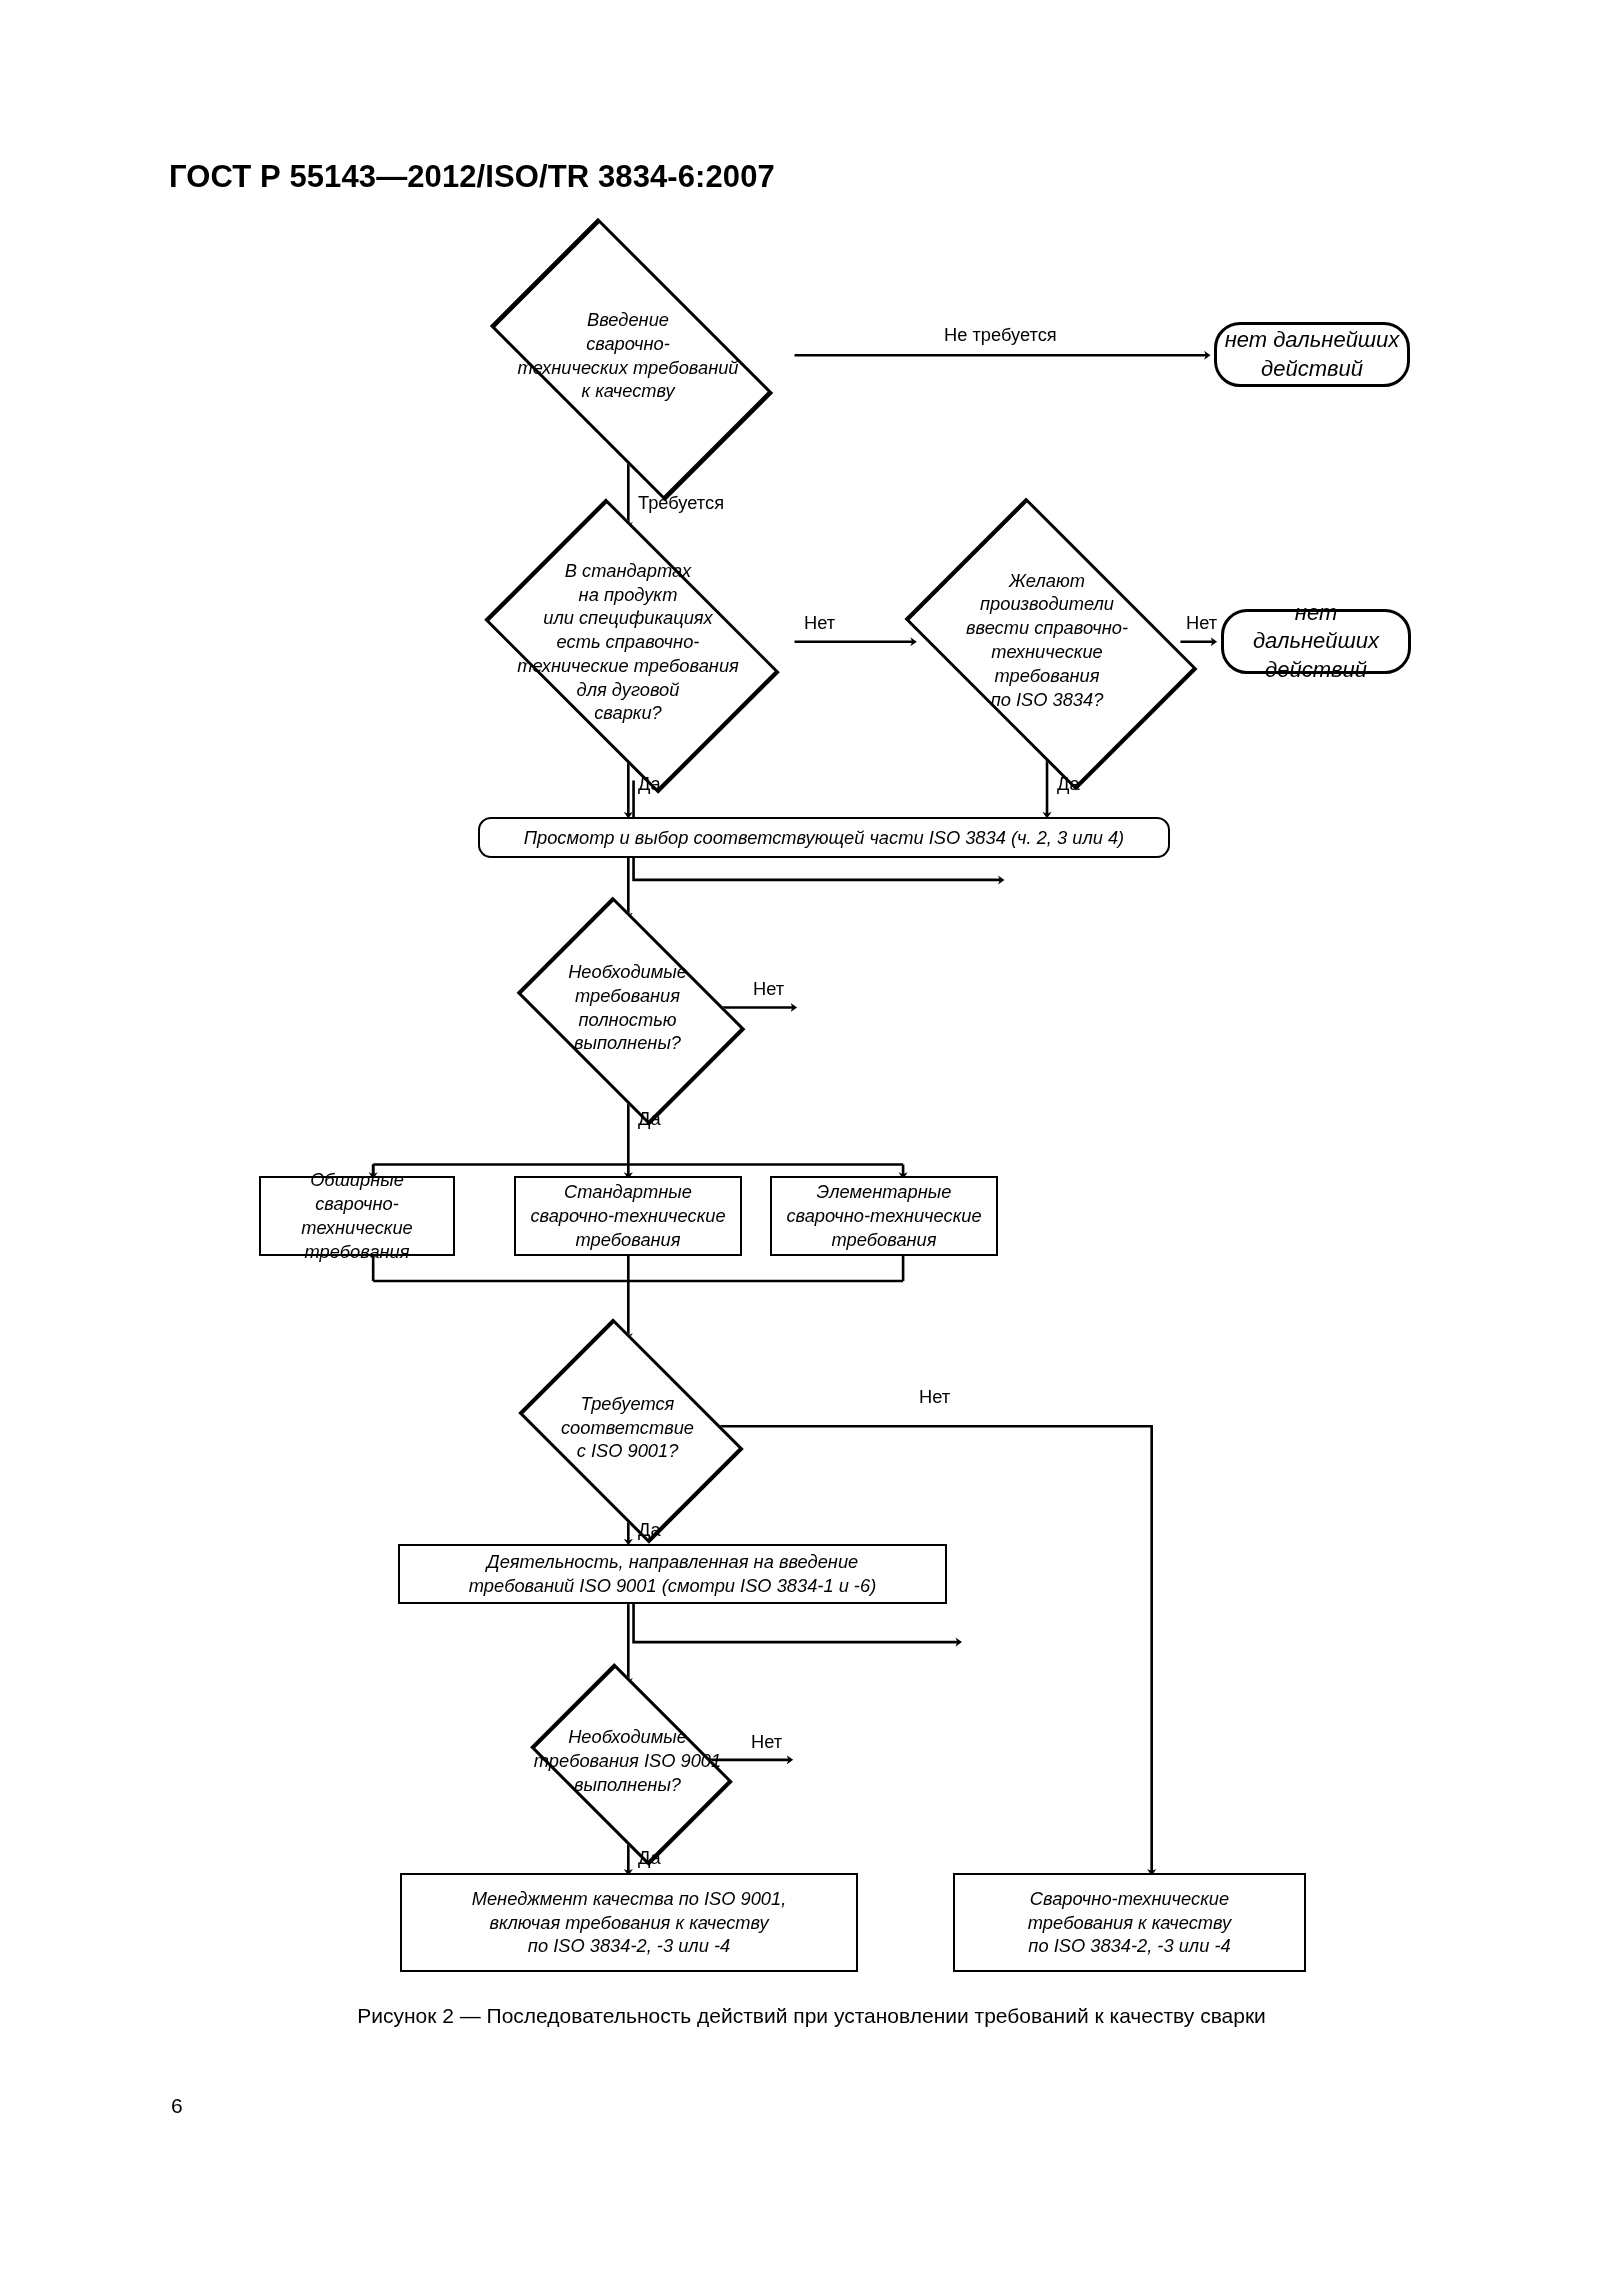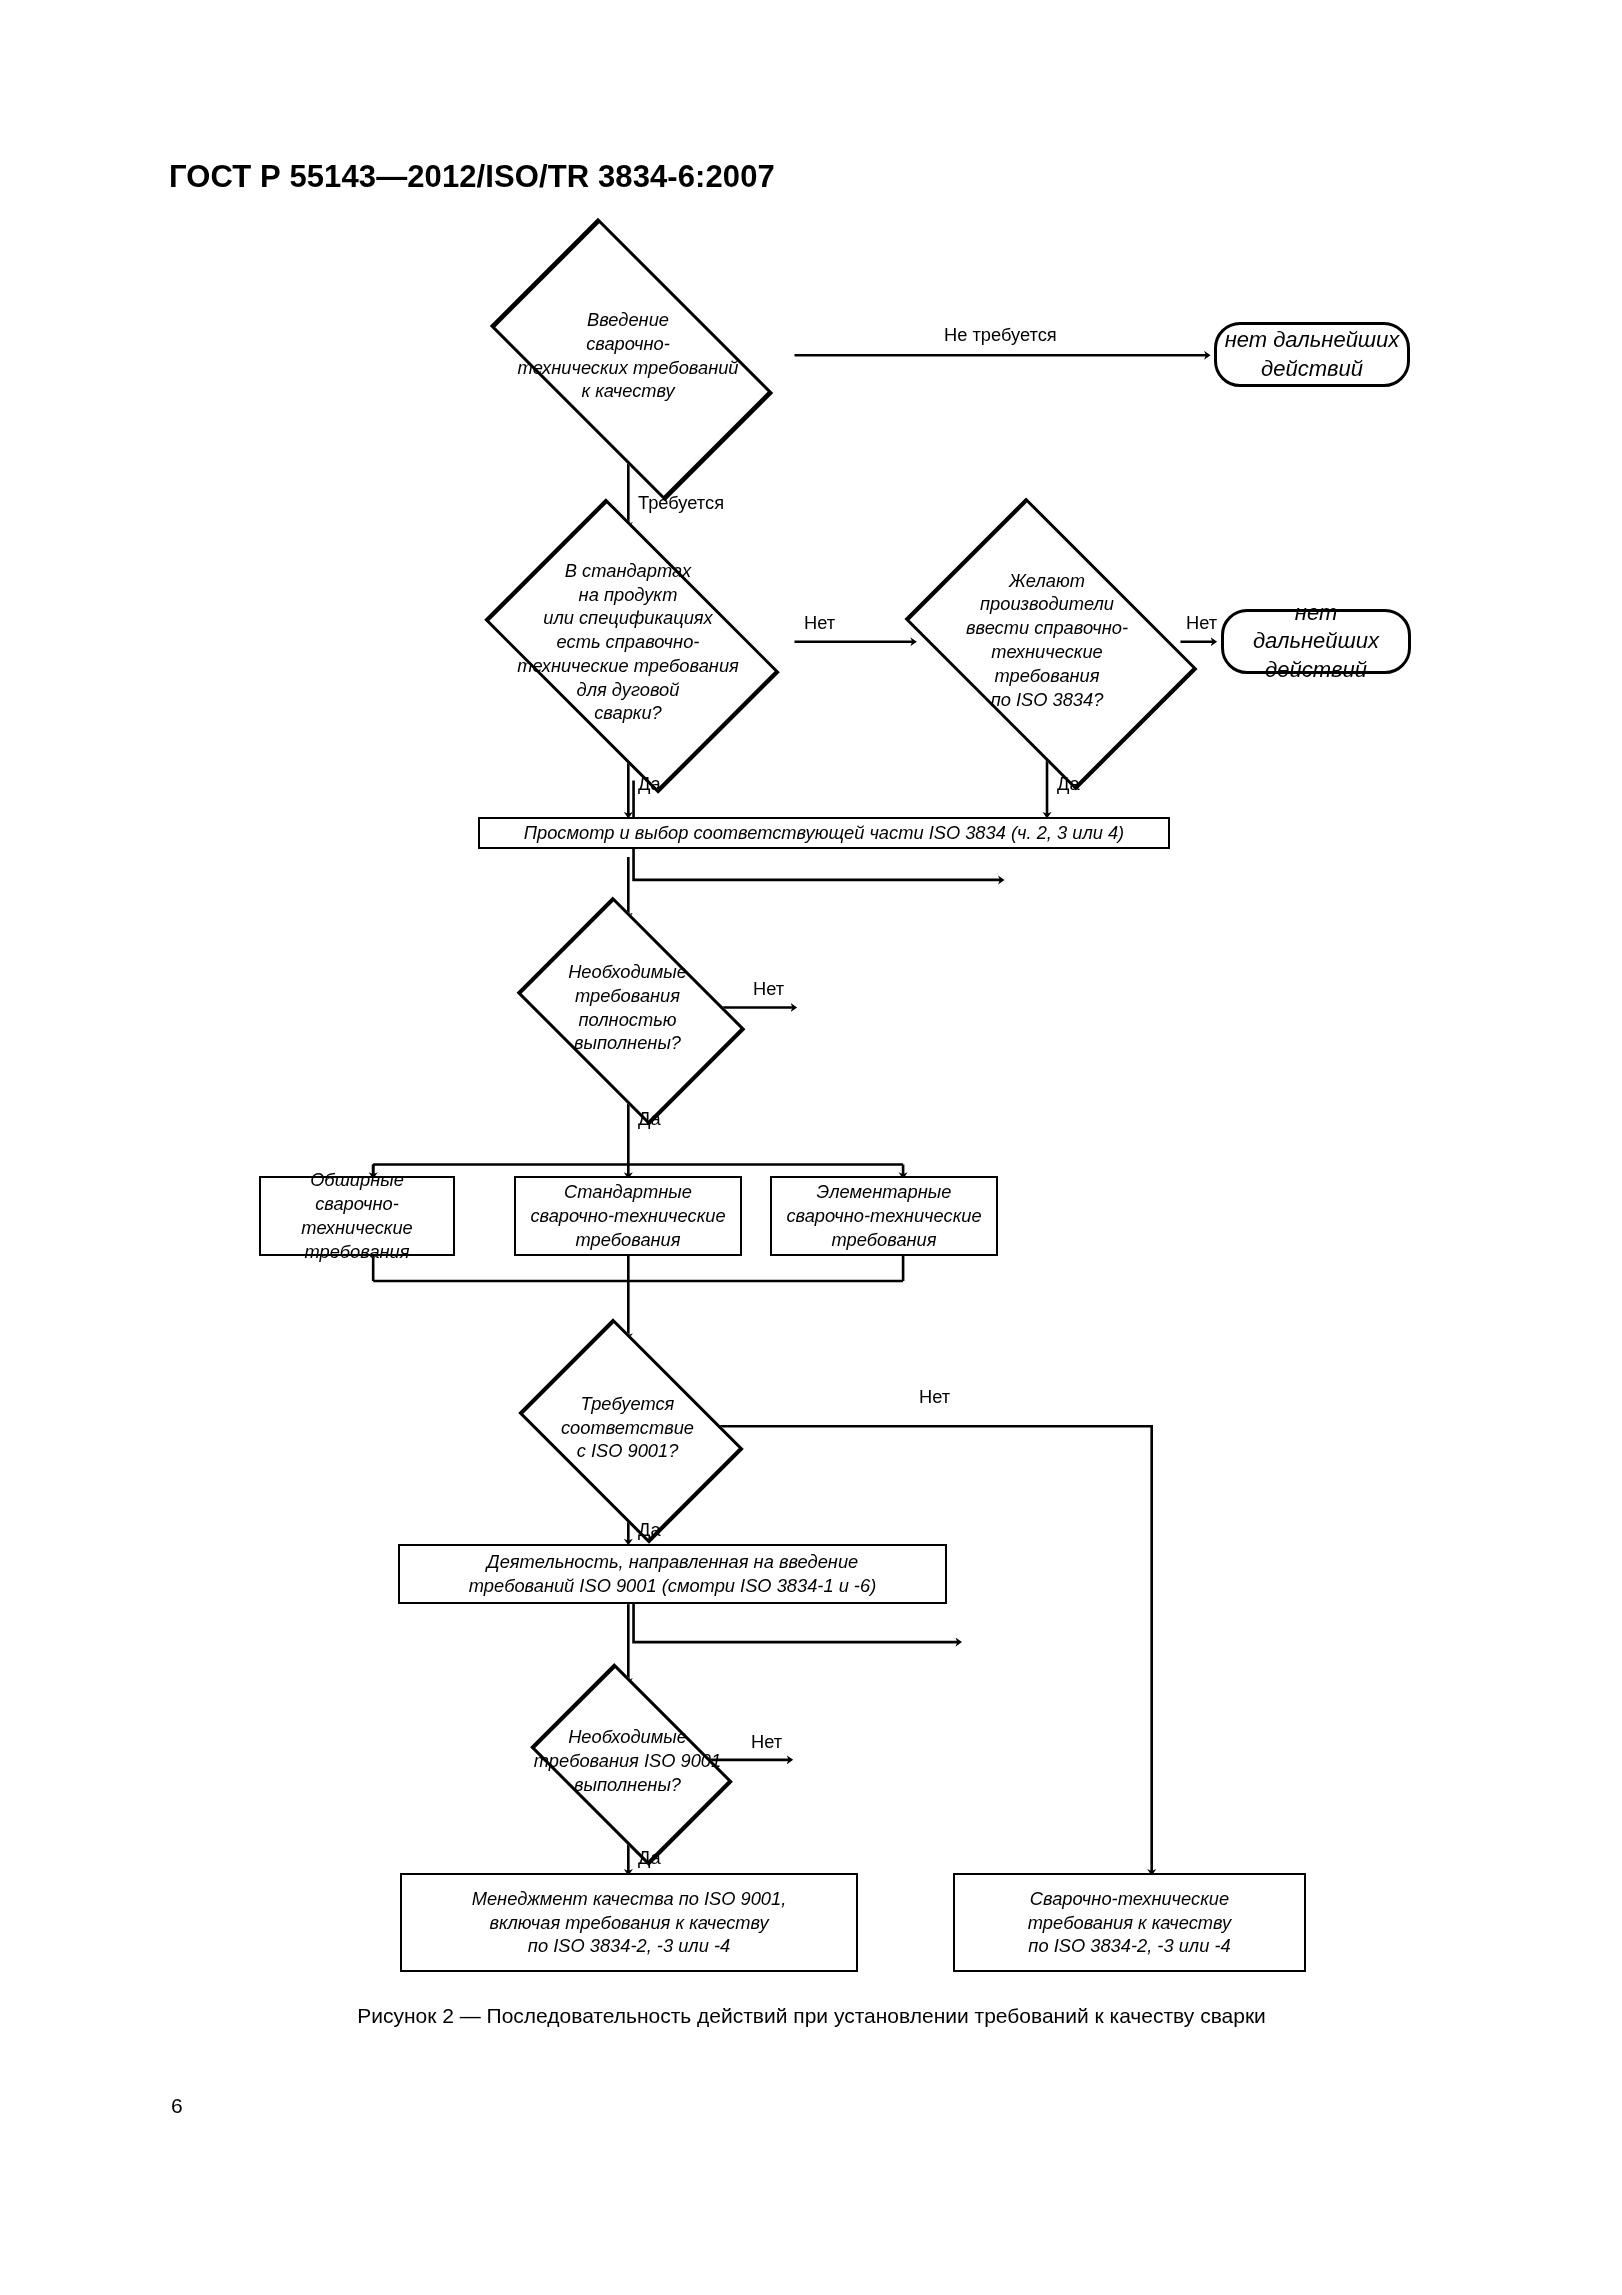--- a/index.html
+++ b/index.html
@@ -226,21 +226,21 @@
   <div class="edge-label" style="left:1186px; top:612px;">Нет</div>
 
   <div class="node terminator" style="left:1221px; top:609px; width:190px; height:65px;">
     <span style="white-space:pre-line;">нет дальнейших
 действий</span>
   </div>
 
   <div class="edge-label" style="left:638px; top:773px;">Да</div>
   <div class="edge-label" style="left:1057px; top:773px;">Да</div>
 
-  <div class="node box" style="left:478px; top:817px; width:692px; height:32px;">
+  <div class="node box" style="left:478px; top:817px; width:692px; height:41px;border-radius:13px;">
     <span style="white-space:pre-line;">Просмотр и выбор соответствующей части ISO 3834 (ч. 2, 3 или 4)</span>
   </div>
 
   <div class="node diamond" style="left:501px; top:916px; width:253px; height:183px;">
     <div class="dshape" style="width:130px; height:130px; margin-left:-65px; margin-top:-65px; transform: rotate(45deg) scale(1.38,1.0);"></div>
     <div class="dlabel">Необходимые
 требования
 полностью
 выполнены?</div>
   </div>

